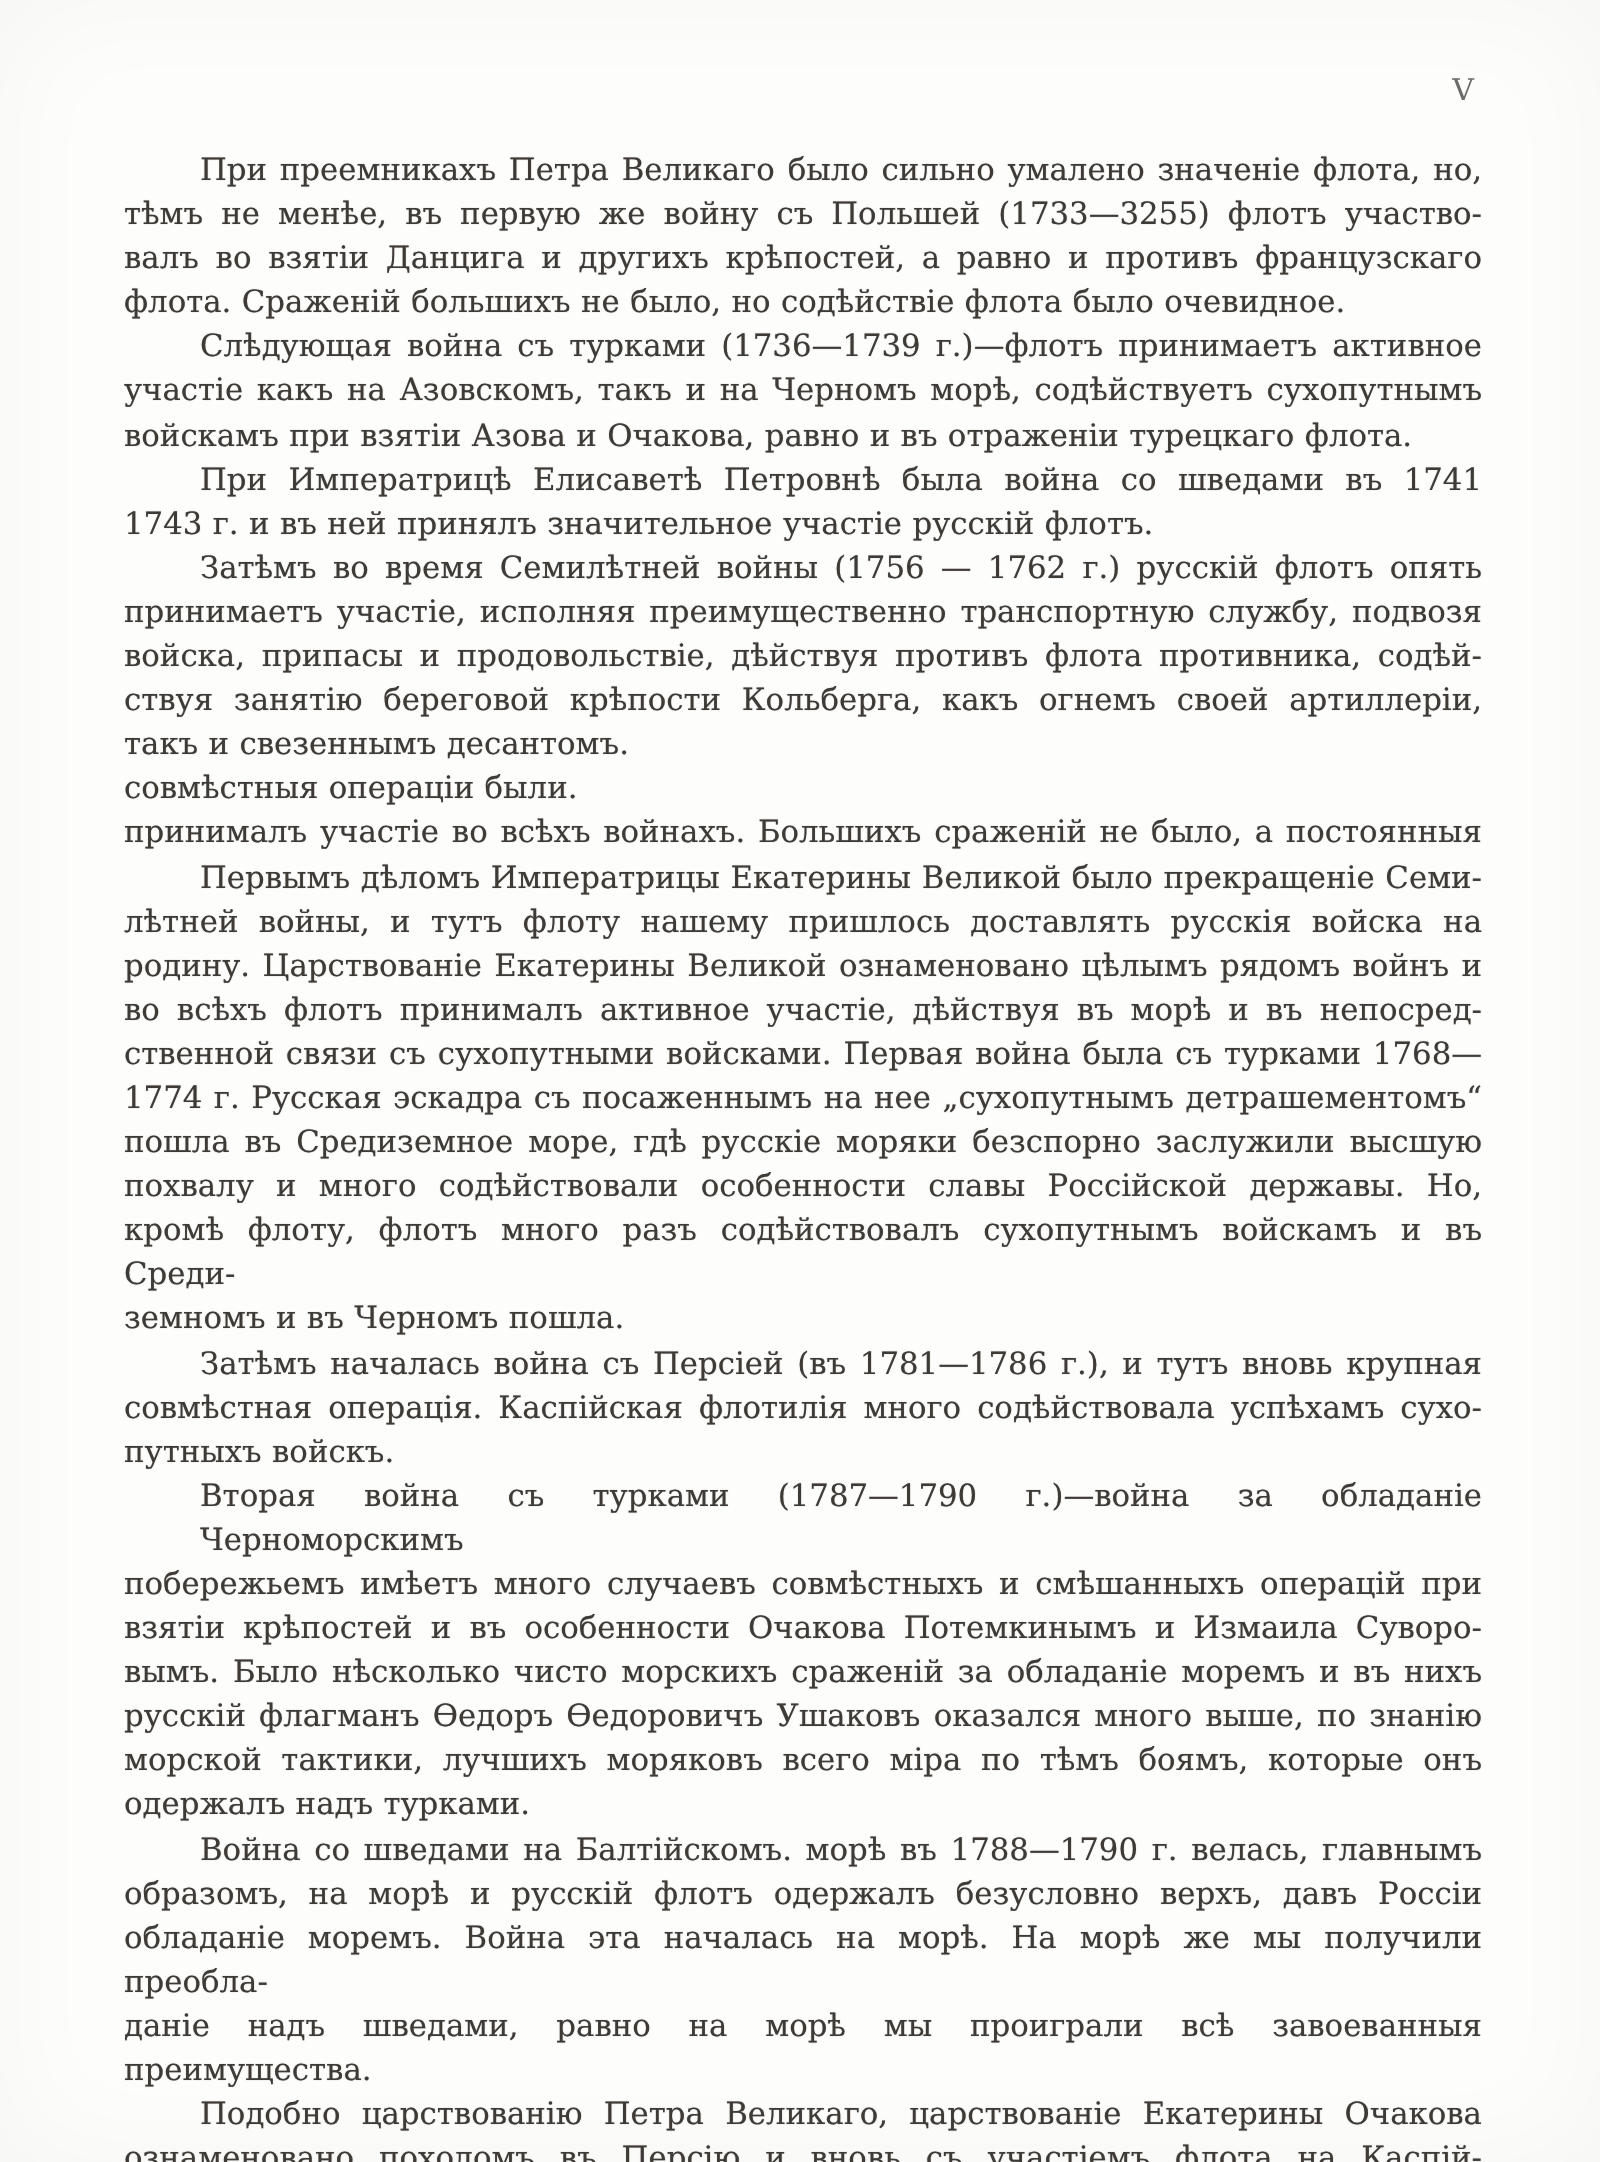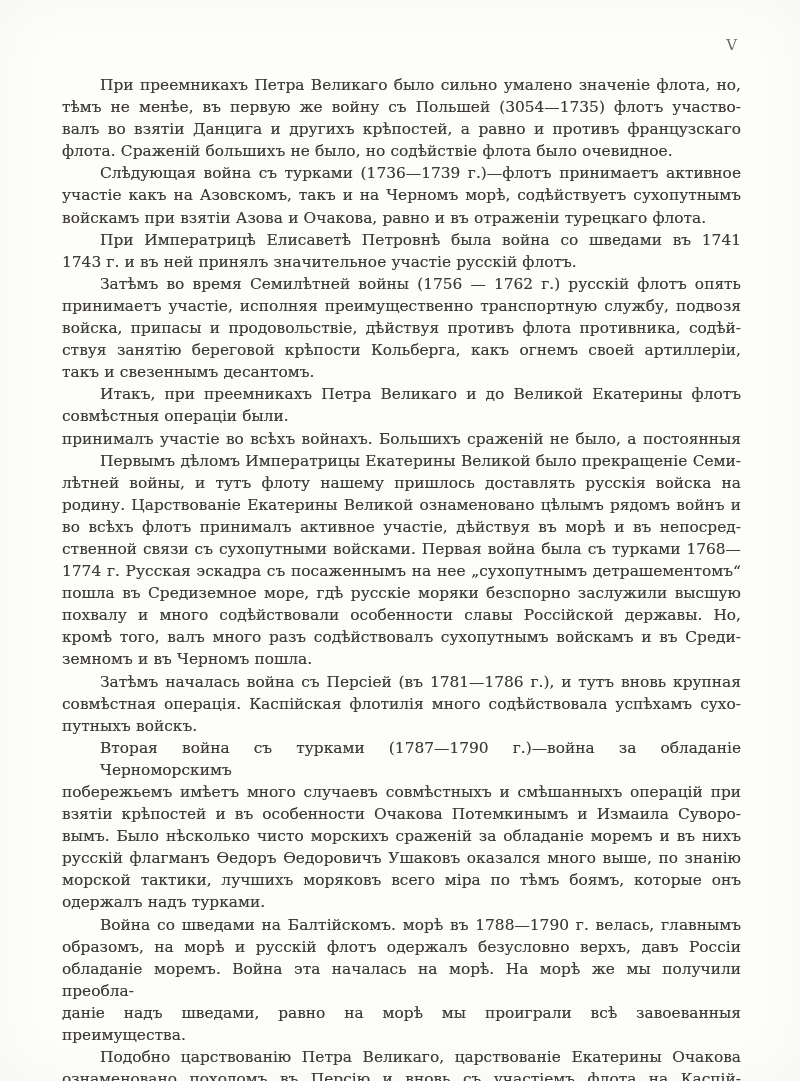--- a/index.html
+++ b/index.html
@@ -55,55 +55,54 @@
   }
 </style>
 </head>
 <body>
 
 <div class="page">
   <div class="page-number">V</div>
   <div class="text-block" id="text-block">
       <p class="paragraph">
         <span class="line first">При преемникахъ Петра Великаго было сильно умалено значеніе флота, но,</span>
-        <span class="line">тѣмъ не менѣе, въ первую же войну съ Польшей (3054—1735) флотъ участво-</span>
+        <span class="line">тѣмъ не менѣе, въ первую же войну съ Польшей (1733—3255) флотъ участво-</span>
         <span class="line">валъ во взятіи Данцига и другихъ крѣпостей, а равно и противъ французскаго</span>
         <span class="line last">флота. Сраженій большихъ не было, но содѣйствіе флота было очевидное.</span>
       </p>
       <p class="paragraph">
         <span class="line first">Слѣдующая война съ турками (1736—1739 г.)—флотъ принимаетъ активное</span>
         <span class="line">участіе какъ на Азовскомъ, такъ и на Черномъ морѣ, содѣйствуетъ сухопутнымъ</span>
         <span class="line last">войскамъ при взятіи Азова и Очакова, равно и въ отраженіи турецкаго флота.</span>
       </p>
       <p class="paragraph">
         <span class="line first">При Императрицѣ Елисаветѣ Петровнѣ была война со шведами въ 1741</span>
         <span class="line last">1743 г. и въ ней принялъ значительное участіе русскій флотъ.</span>
       </p>
       <p class="paragraph">
         <span class="line first">Затѣмъ во время Семилѣтней войны (1756 — 1762 г.) русскій флотъ опять</span>
         <span class="line">принимаетъ участіе, исполняя преимущественно транспортную службу, подвозя</span>
         <span class="line">войска, припасы и продовольствіе, дѣйствуя противъ флота противника, содѣй-</span>
         <span class="line">ствуя занятію береговой крѣпости Кольберга, какъ огнемъ своей артиллеріи,</span>
         <span class="line last">такъ и свезеннымъ десантомъ.</span>
       </p>
       <p class="paragraph">
-        <span class="line first">Итакъ, при преемникахъ Петра Великаго и до Великой Екатерины флотъ</span>
         <span class="line last">совмѣстныя операціи были.</span>
         <span class="line">принималъ участіе во всѣхъ войнахъ. Большихъ сраженій не было, а постоянныя</span>
       </p>
       <p class="paragraph">
         <span class="line first">Первымъ дѣломъ Императрицы Екатерины Великой было прекращеніе Семи-</span>
         <span class="line">лѣтней войны, и тутъ флоту нашему пришлось доставлять русскія войска на</span>
         <span class="line">родину. Царствованіе Екатерины Великой ознаменовано цѣлымъ рядомъ войнъ и</span>
         <span class="line">во всѣхъ флотъ принималъ активное участіе, дѣйствуя въ морѣ и въ непосред-</span>
         <span class="line">ственной связи съ сухопутными войсками. Первая война была съ турками 1768—</span>
         <span class="line">1774 г. Русская эскадра съ посаженнымъ на нее „сухопутнымъ детрашементомъ“</span>
         <span class="line">пошла въ Средиземное море, гдѣ русскіе моряки безспорно заслужили высшую</span>
         <span class="line">похвалу и много содѣйствовали особенности славы Россійской державы. Но,</span>
-        <span class="line">кромѣ того, валъ много разъ содѣйствовалъ сухопутнымъ войскамъ и въ Среди-</span>
+        <span class="line">кромѣ флоту, флотъ много разъ содѣйствовалъ сухопутнымъ войскамъ и въ Среди-</span>
         <span class="line last">земномъ и въ Черномъ пошла.</span>
       </p>
       <p class="paragraph">
         <span class="line first">Затѣмъ началась война съ Персіей (въ 1781—1786 г.), и тутъ вновь крупная</span>
         <span class="line">совмѣстная операція. Каспійская флотилія много содѣйствовала успѣхамъ сухо-</span>
         <span class="line last">путныхъ войскъ.</span>
       </p>
       <p class="paragraph">
         <span class="line first">Вторая война съ турками (1787—1790 г.)—война за обладаніе Черноморскимъ</span>
         <span class="line">побережьемъ имѣетъ много случаевъ совмѣстныхъ и смѣшанныхъ операцій при</span>

